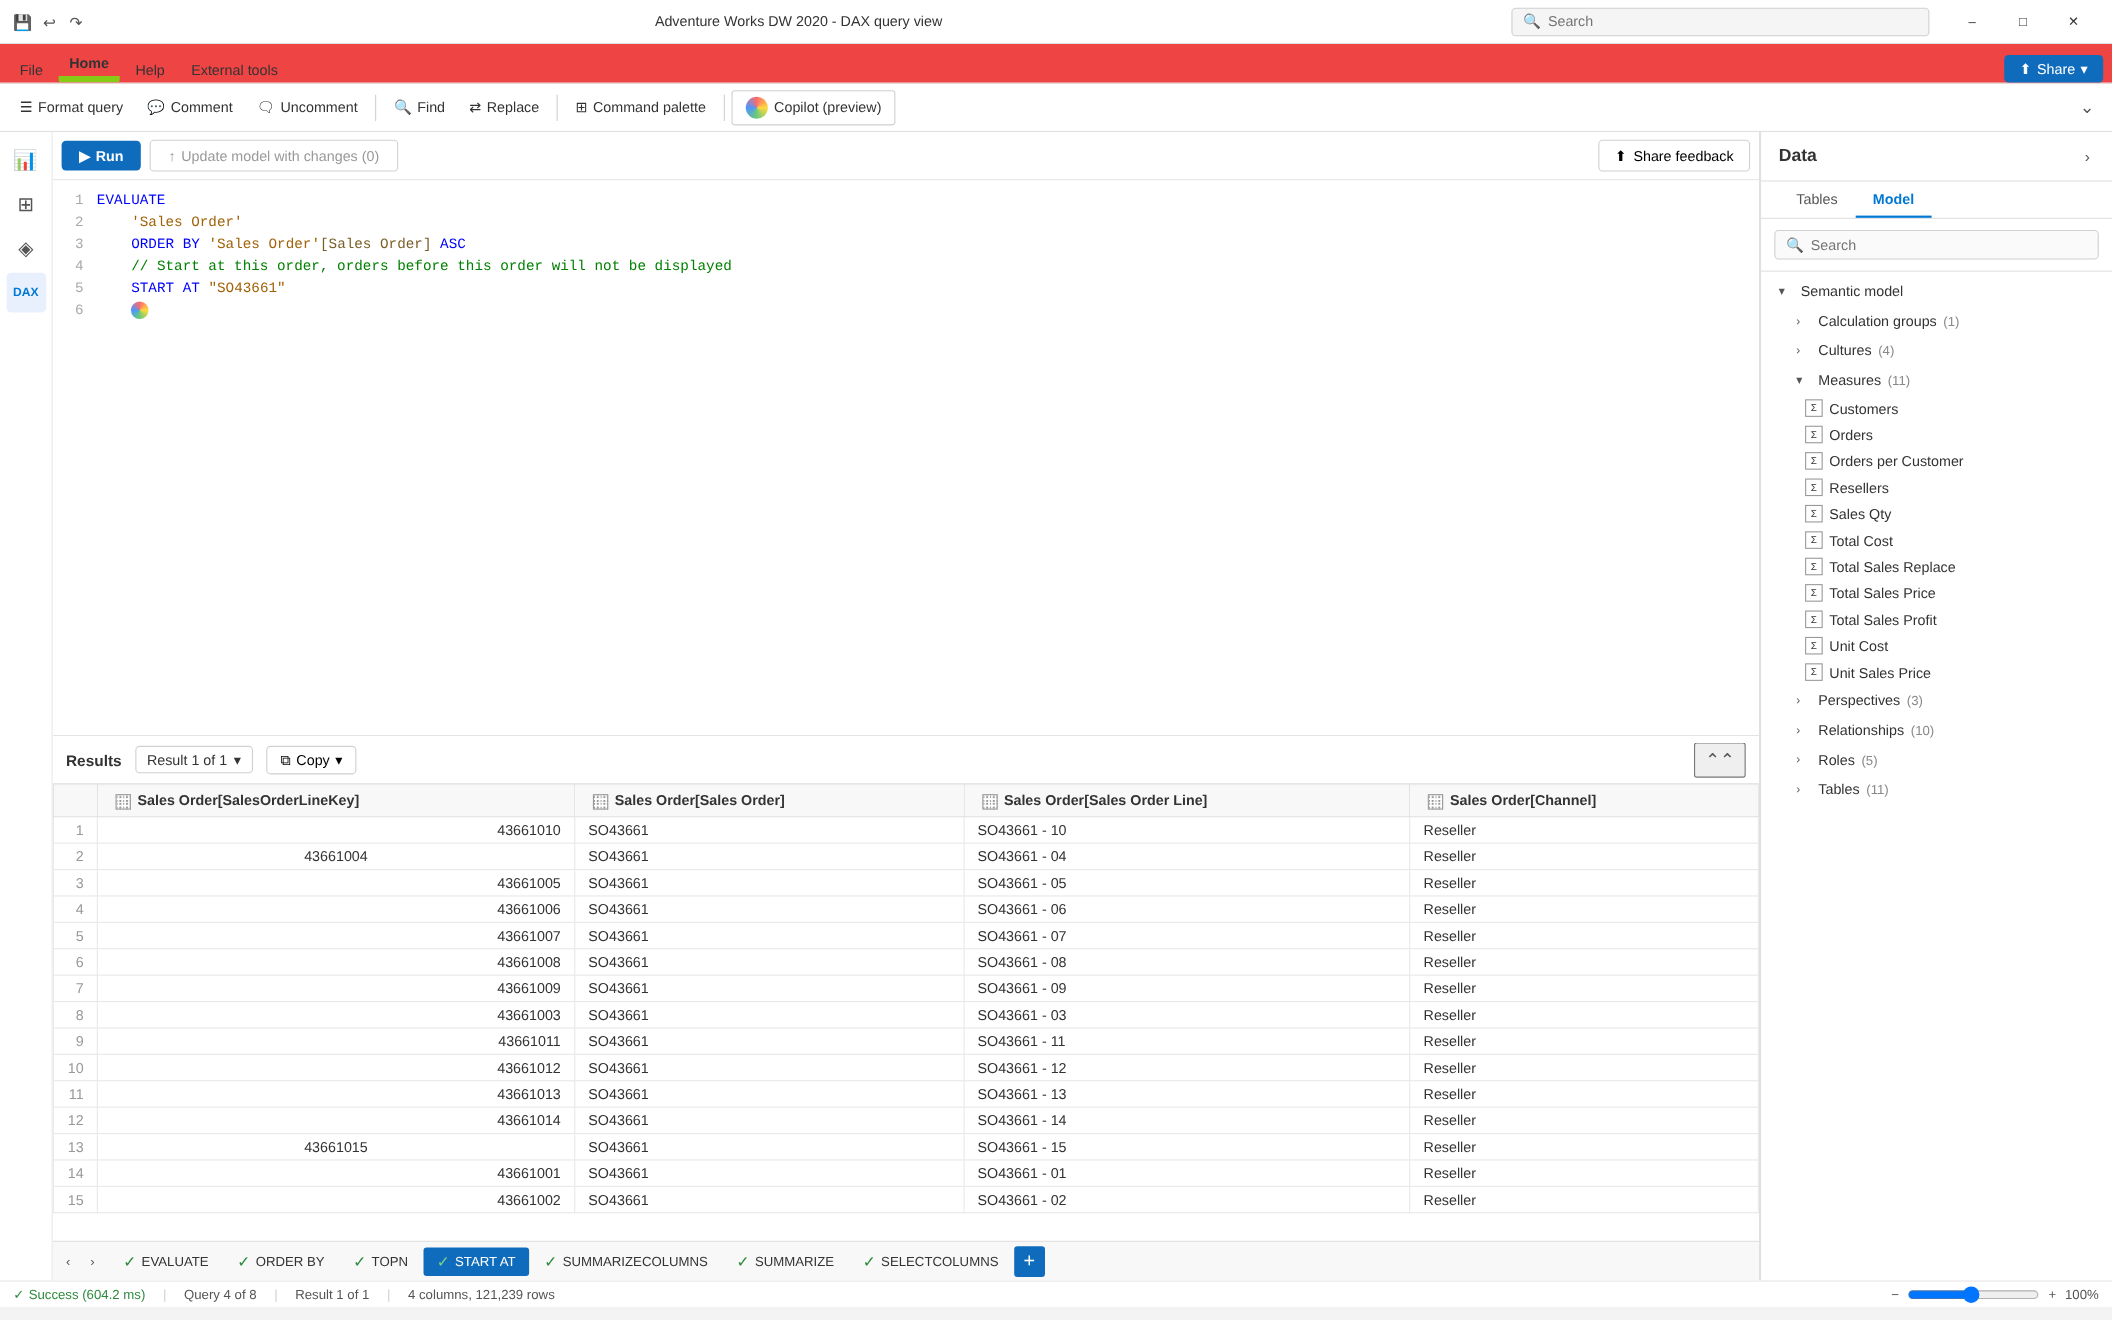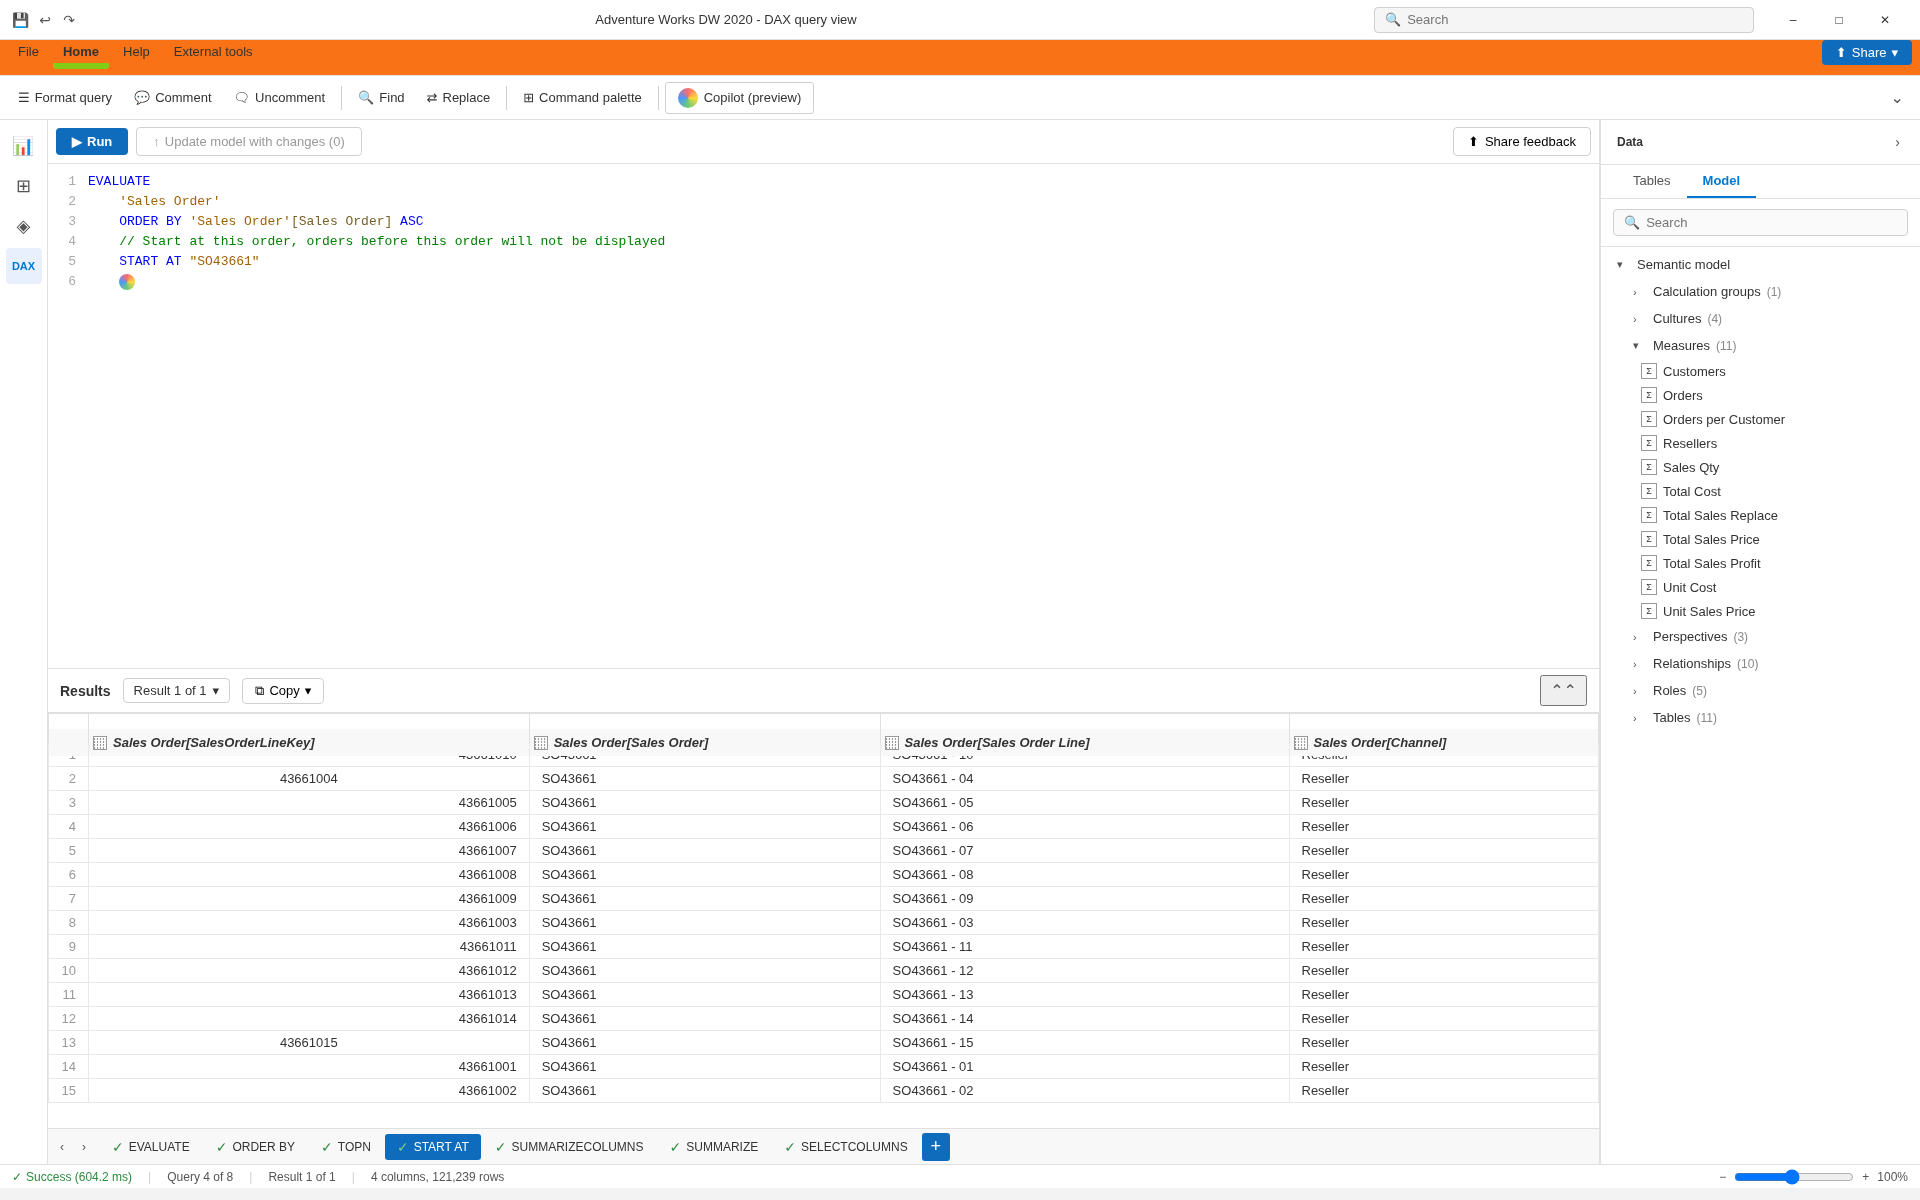--- a/index.html
+++ b/index.html
@@ -16,21 +16,21 @@
     .title-bar-search {
       display: flex; align-items: center; background: #f5f5f5; border: 1px solid #d0d0d0;
       border-radius: 4px; padding: 0 10px; height: 26px; width: 380px; gap: 6px;
     }
     .title-bar-search input { border: none; background: transparent; font-size: 13px; outline: none; flex: 1; }
     .window-controls { display: flex; gap: 0; margin-left: 8px; }
     .win-btn { width: 46px; height: 40px; display: flex; align-items: center; justify-content: center; cursor: pointer; font-size: 12px; color: #333; }
 
     
     .menu-bar {
-      display: flex; align-items: flex-start; background: #f97316; height: 36px;
+      display: flex; align-items: flex-end; background: #ef4444; height: 36px;
       padding: 0 8px; border-bottom: 1px solid #e0e0e0; gap: 4px;
     }
     .menu-item { padding: 4px 10px; cursor: pointer; border-radius: 3px; font-size: 13px; color: #333; }
     .menu-item.active { border-bottom: 6px solid #84cc16; font-weight: 700; }
     .share-btn {
       margin-left: auto; background: #0f6cbd; color: #fff; border: none;
       border-radius: 4px; padding: 5px 14px; cursor: pointer; font-size: 13px;
       display: flex; align-items: center; gap: 5px;
     }
 
@@ -107,21 +107,21 @@
     .results-dropdown {
       border: 1px solid #d0d0d0; border-radius: 4px; padding: 4px 10px;
       font-size: 13px; display: flex; align-items: center; gap: 6px; cursor: pointer; background: #fff;
     }
     .copy-btn { display: flex; align-items: center; gap: 5px; padding: 4px 12px; border: 1px solid #d0d0d0; border-radius: 4px; cursor: pointer; font-size: 13px; background: #fff; }
     .collapse-btn { margin-left: auto; cursor: pointer; color: #555; font-size: 16px; padding: 4px 8px; }
 
     
     .results-table-container { flex: 1; overflow: auto; }
     .results-table { width: 100%; border-collapse: collapse; font-size: 13px; }
-    .results-table th { background: #f8f8f8; border: 1px solid #e0e0e0; padding: 6px 4px; text-align: left; font-weight: 600; white-space: nowrap; position: sticky; top: 15px; font-style: italic; }
+    .results-table th { background: #f8f8f8; border: 1px solid #e0e0e0; padding: 6px 16px; text-align: left; font-weight: 600; white-space: nowrap; position: sticky; top: 0; }
     .results-table td { border: 1px solid #e8e8e8; padding: 4px 12px; white-space: nowrap; }
     .row-num-cell { color: #999; text-align: right; border: 1px solid #e8e8e8; padding: 4px 8px; min-width: 36px; }
     .grid-icon { display: inline-block; width: 14px; height: 14px; border: 1px solid #999; background: repeating-linear-gradient(#fff 0 1px, transparent 1px 3px), repeating-linear-gradient(90deg, #999 0 1px, transparent 1px 3px); margin-right: 6px; vertical-align: middle; }
 
     
     .bottom-tabs { display: flex; align-items: center; height: 36px; background: #f8f8f8; border-top: 1px solid #e0e0e0; padding: 0 4px; gap: 2px; }
     .bottom-tab {
       display: flex; align-items: center; gap: 5px; padding: 5px 12px;
       cursor: pointer; border-radius: 3px; font-size: 12px; color: #333;
       border: none; background: transparent; white-space: nowrap;
@@ -135,21 +135,21 @@
 
     
     .status-bar { display: flex; align-items: center; height: 24px; background: #fff; border-top: 1px solid #e0e0e0; padding: 0 12px; gap: 16px; font-size: 12px; color: #555; }
     .status-success { color: #2d8a3e; display: flex; align-items: center; gap: 4px; }
     .status-sep { color: #d0d0d0; }
     .zoom-area { margin-left: auto; display: flex; align-items: center; gap: 8px; }
 
     
     .right-panel { width: 320px; background: #fff; border-left: 1px solid #e0e0e0; display: flex; flex-direction: column; }
     .right-panel-header { display: flex; align-items: center; justify-content: space-between; padding: 12px 16px; border-bottom: 1px solid #e0e0e0; }
-    .right-panel-title { font-size: 12px; font-weight: 600; }
+    .right-panel-title { font-size: 16px; font-weight: 600; }
     .right-panel-expand { cursor: pointer; color: #555; font-size: 14px; padding: 2px 4px; }
     .panel-tabs { display: flex; border-bottom: 1px solid #e0e0e0; padding: 0 16px; gap: 0; }
     .panel-tab { padding: 8px 16px; cursor: pointer; font-size: 13px; color: #555; border-bottom: 2px solid transparent; }
     .panel-tab.active { color: #0078d4; border-bottom: 2px solid #0078d4; font-weight: 600; }
     .panel-search { padding: 10px 12px; border-bottom: 1px solid #e0e0e0; }
     .panel-search-input { width: 100%; border: 1px solid #d0d0d0; border-radius: 4px; padding: 5px 10px; font-size: 13px; display: flex; align-items: center; gap: 6px; background: #fafafa; }
     .panel-search-input input { border: none; background: transparent; font-size: 13px; outline: none; flex: 1; }
     .tree-section { padding: 4px 0; }
     .tree-header { display: flex; align-items: center; padding: 6px 16px; cursor: pointer; gap: 6px; font-size: 13px; }
     .tree-caret { font-size: 11px; color: #555; width: 14px; display: inline-block; }

